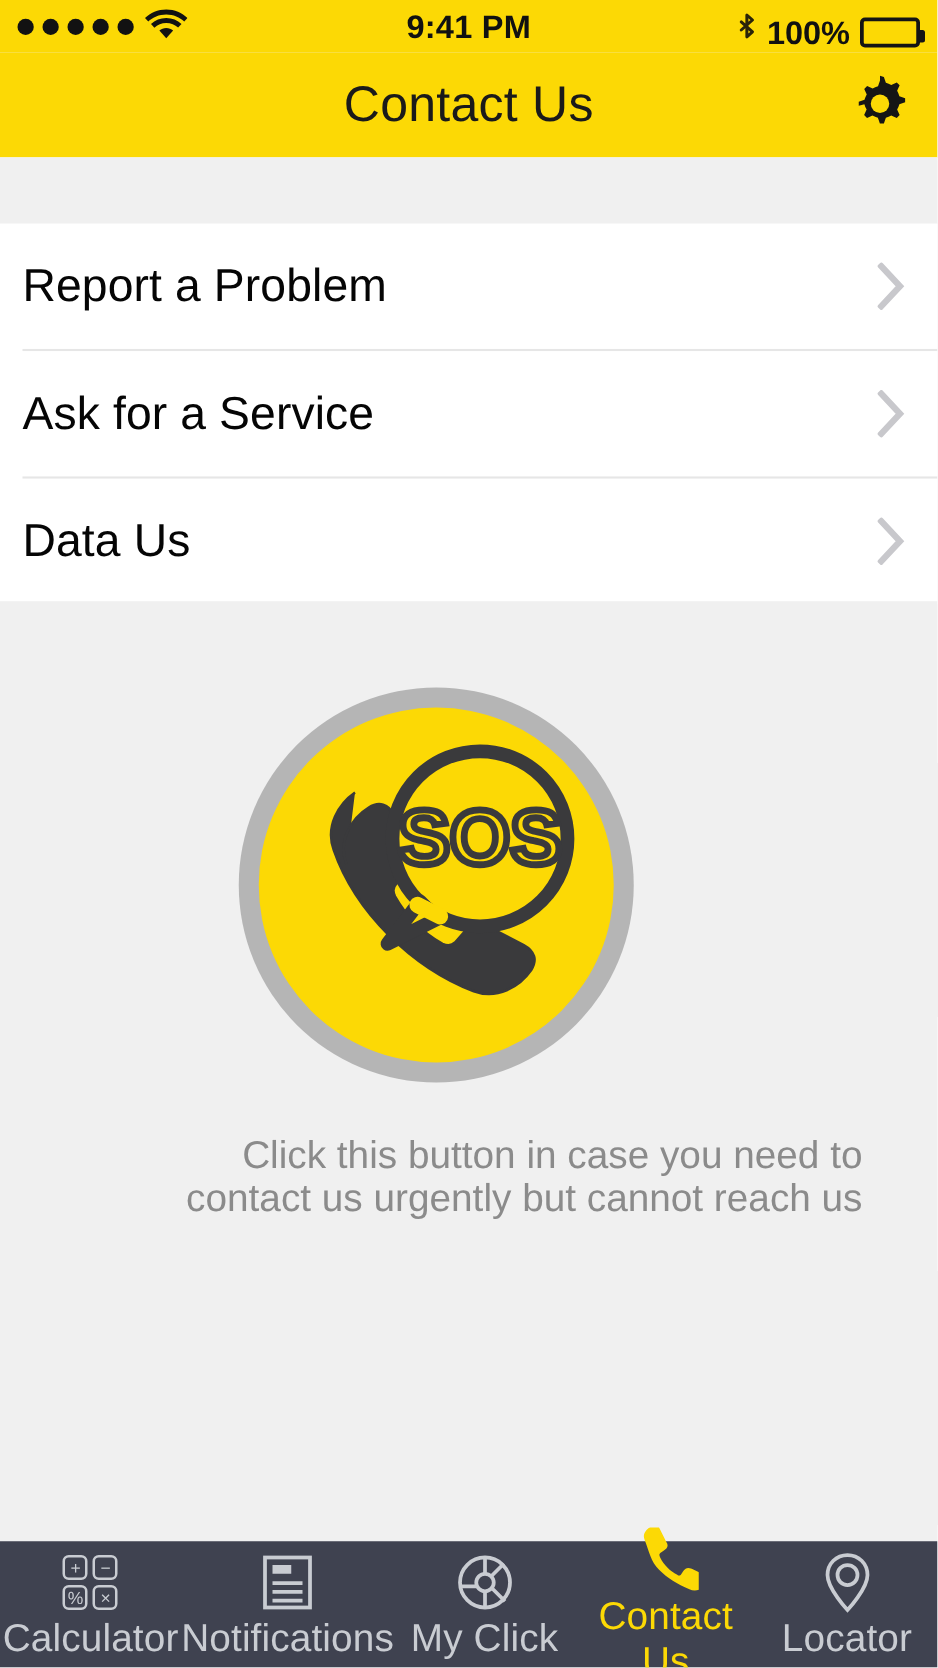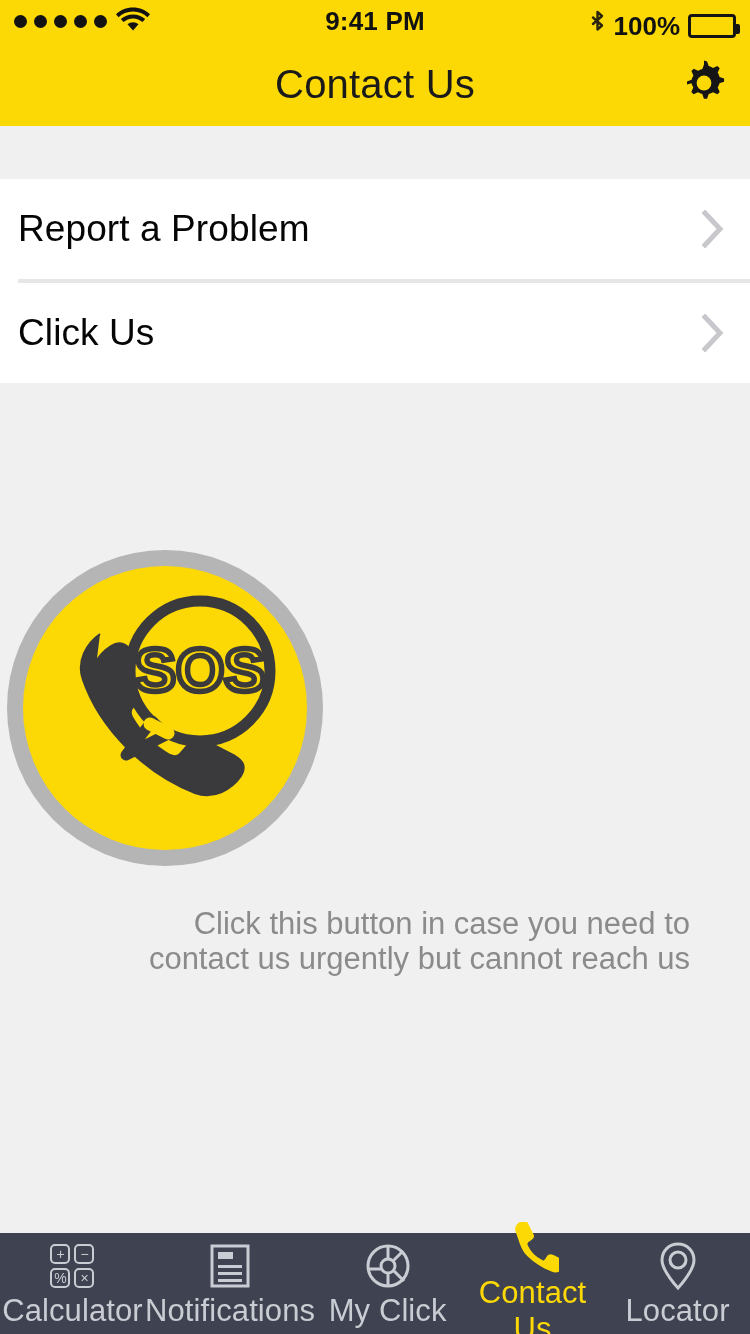--- a/index.html
+++ b/index.html
@@ -52,21 +52,21 @@
     position:relative; height:100px; width:750px;
     display:flex; align-items:center; padding:0 18px;
     background:#ffffff; cursor:pointer;
   }
   .list-label { font-size:37px; color:#050505; font-weight:400; flex:1; letter-spacing:0.1px; }
   .chev { width:22px; height:38px; margin-right:8px; flex-shrink:0; }
   .list-sep { height:2px; background:#e6e6e6; margin-left:18px; }
 
   
   .content { position:absolute; top:481px; left:0; width:750px; height:752px; background:#f0f0f0; }
-  .sos-wrap { position:absolute; top:62px; left:0; width:698px; display:flex; }
+  .sos-wrap { position:absolute; top:62px; left:0; width:698px; display:flex; justify-content:center; }
   .sos-btn { width:330px; height:330px; border:none; background:transparent; padding:0; cursor:pointer; display:block; }
   .caption {
     position:absolute; top:425px; left:0; width:750px;
     text-align:right; font-size:31px; line-height:1.14; color:#8b8b8b; padding:0 60px;
   }
 
   
   .tabbar {
     position:absolute; bottom:0; left:0; width:750px; height:101px;
     background:#3f4250; display:flex; align-items:stretch;
@@ -146,24 +146,32 @@
     <div class="list-row">
       <span class="list-label">Report a Problem</span>
       <span class="chev">
         <svg width="22" height="38" viewBox="0 0 22 38">
             <path d="M3 3l15 16L3 35" fill="none" stroke="#c8c8cc" stroke-width="5" stroke-linecap="square" stroke-linejoin="miter"></path>
           </svg>
       </span>
     </div>
     <div class="list-sep"></div>
 
+    <div class="list-row">
+      <span class="list-label">Ask for a Service</span>
+      <span class="chev">
+        <svg width="22" height="38" viewBox="0 0 22 38">
+            <path d="M3 3l15 16L3 35" fill="none" stroke="#c8c8cc" stroke-width="5" stroke-linecap="square" stroke-linejoin="miter"></path>
+          </svg>
+      </span>
+    </div>
     <div class="list-sep"></div>
 
     <div class="list-row">
-      <span class="list-label">Click Us</span>
+      <span class="list-label">Data Us</span>
       <span class="chev">
         <svg width="22" height="38" viewBox="0 0 22 38">
             <path d="M3 3l15 16L3 35" fill="none" stroke="#c8c8cc" stroke-width="5" stroke-linecap="square" stroke-linejoin="miter"></path>
           </svg>
       </span>
     </div>
   </div>
 
   <div class="content">
     <div class="sos-wrap">

